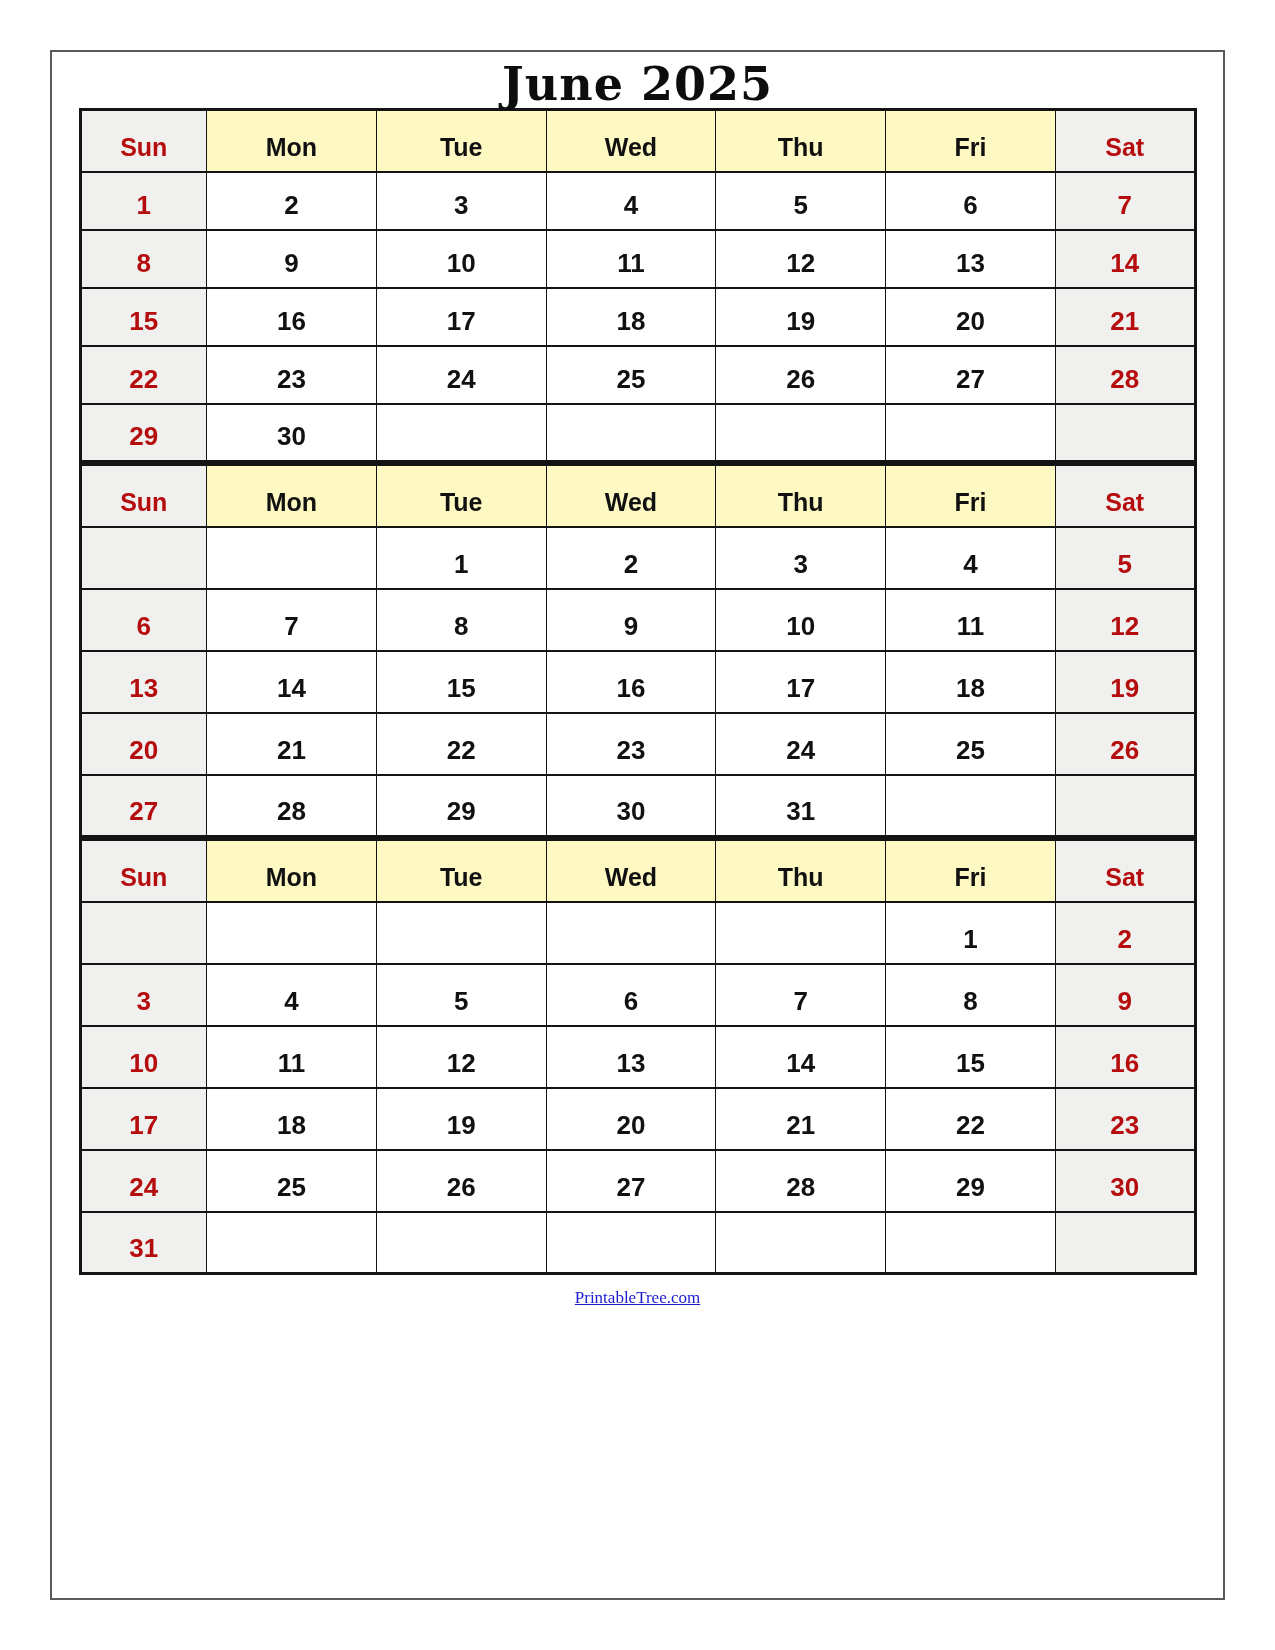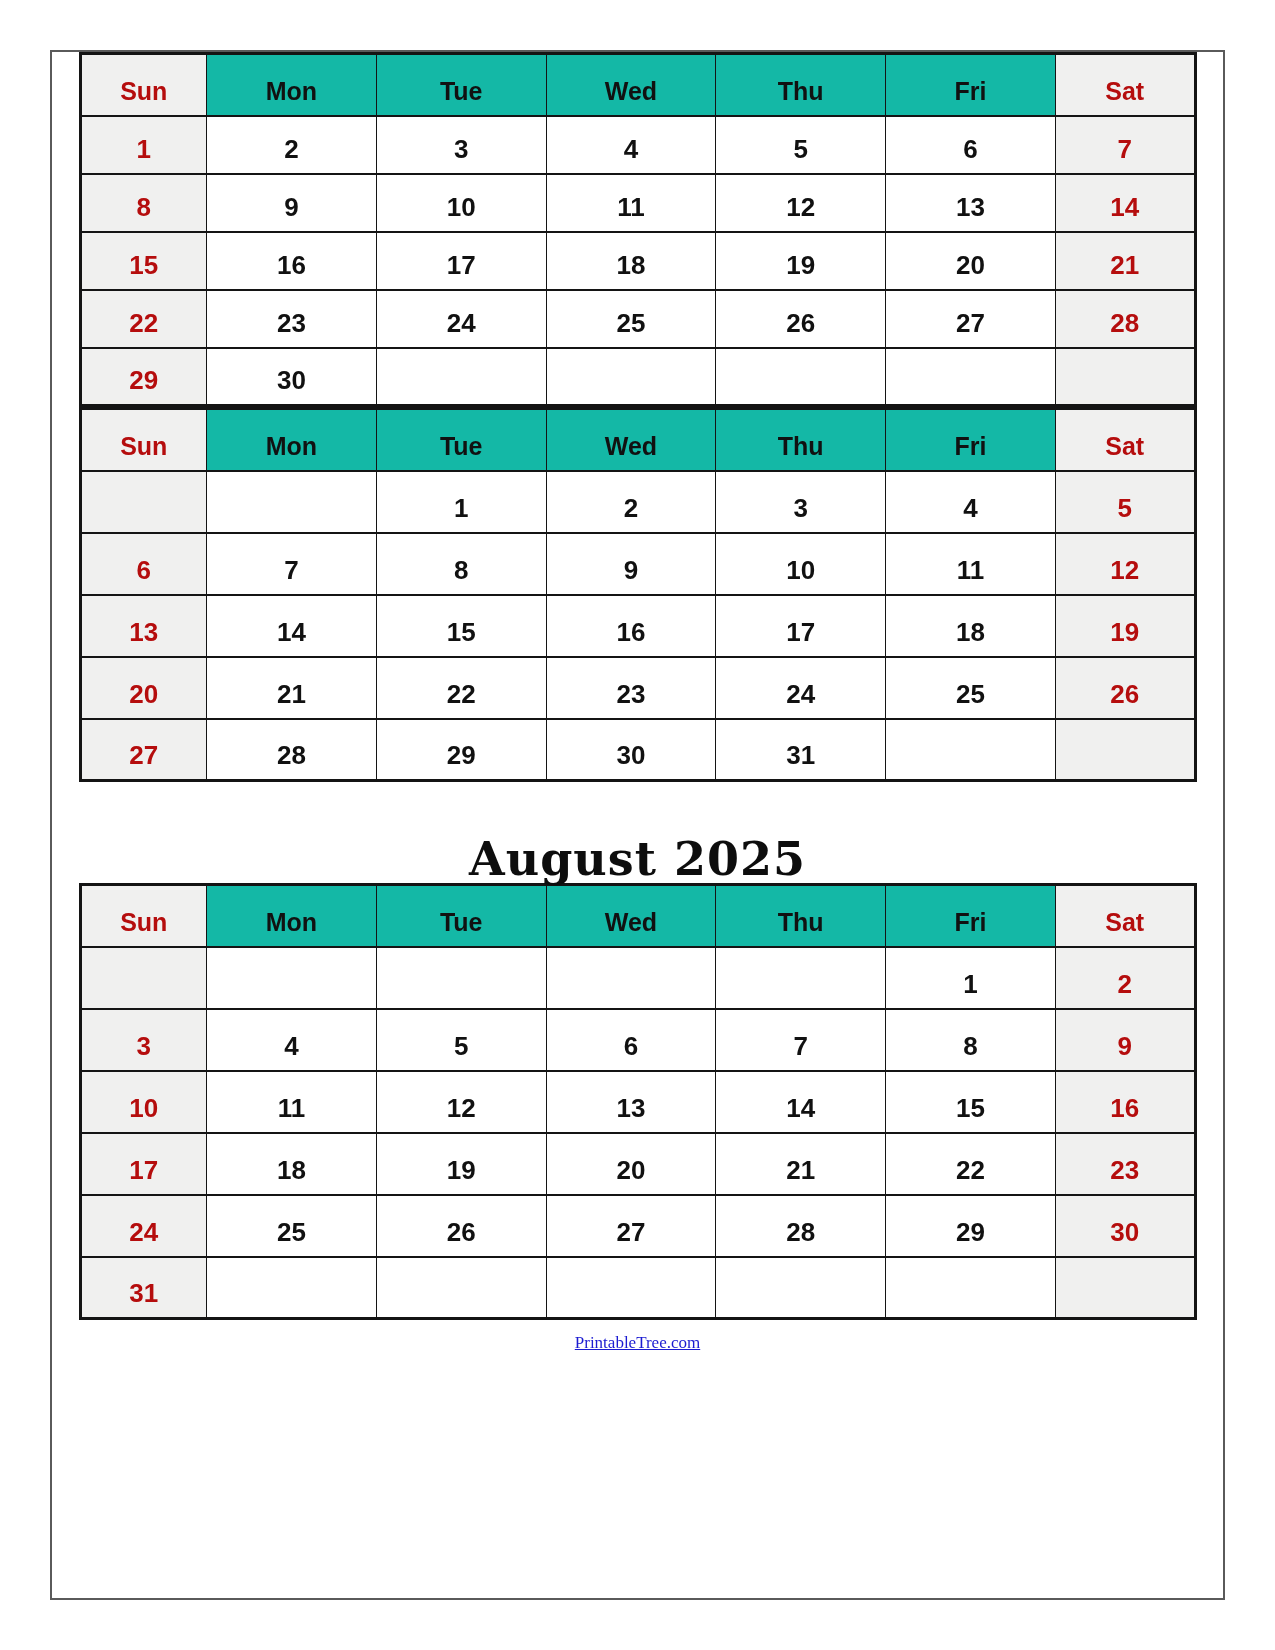--- a/index.html
+++ b/index.html
@@ -58,21 +58,21 @@
     vertical-align: bottom;
     box-sizing: border-box;
     overflow: hidden;
   }
   table.cal th {
     height: 62px;
     padding: 0 0 9px 0;
     font-size: 25px;
     font-weight: bold;
     color: #111111;
-    background: #14b8a6;
+    background: #fef9c3;
   }
   table.cal td {
     height: 62px;
     padding: 0 0 8px 0;
     font-size: 26px;
     font-weight: bold;
     color: #111111;
     background: #ffffff;
   }
   table.cal-june td { height: 58px; }
@@ -95,20 +95,21 @@
     font-size: 17px;
     color: #1b1bd1;
     text-decoration: underline;
   }
 </style>
 </head>
 <body>
 
 <div class="frame">
 
+  <h1 class="month-title title-june">June 2025</h1>
   <table class="cal cal-june">
       <thead>
         <tr>
           <th class="c0 weekend">Sun</th>
           <th class="c1">Mon</th>
           <th class="c2">Tue</th>
           <th class="c3">Wed</th>
           <th class="c4">Thu</th>
           <th class="c5">Fri</th>
           <th class="c6 weekend">Sat</th>
@@ -217,21 +218,20 @@
           <td class="c1">28</td>
           <td class="c2">29</td>
           <td class="c3">30</td>
           <td class="c4">31</td>
           <td class="c5"></td>
           <td class="c6 weekend"></td>
         </tr>
       </tbody>
     </table>
 
-  <h1 class="month-title title-august">August 2025</h1>
   <table class="cal cal-august">
       <thead>
         <tr>
           <th class="c0 weekend">Sun</th>
           <th class="c1">Mon</th>
           <th class="c2">Tue</th>
           <th class="c3">Wed</th>
           <th class="c4">Thu</th>
           <th class="c5">Fri</th>
           <th class="c6 weekend">Sat</th>

